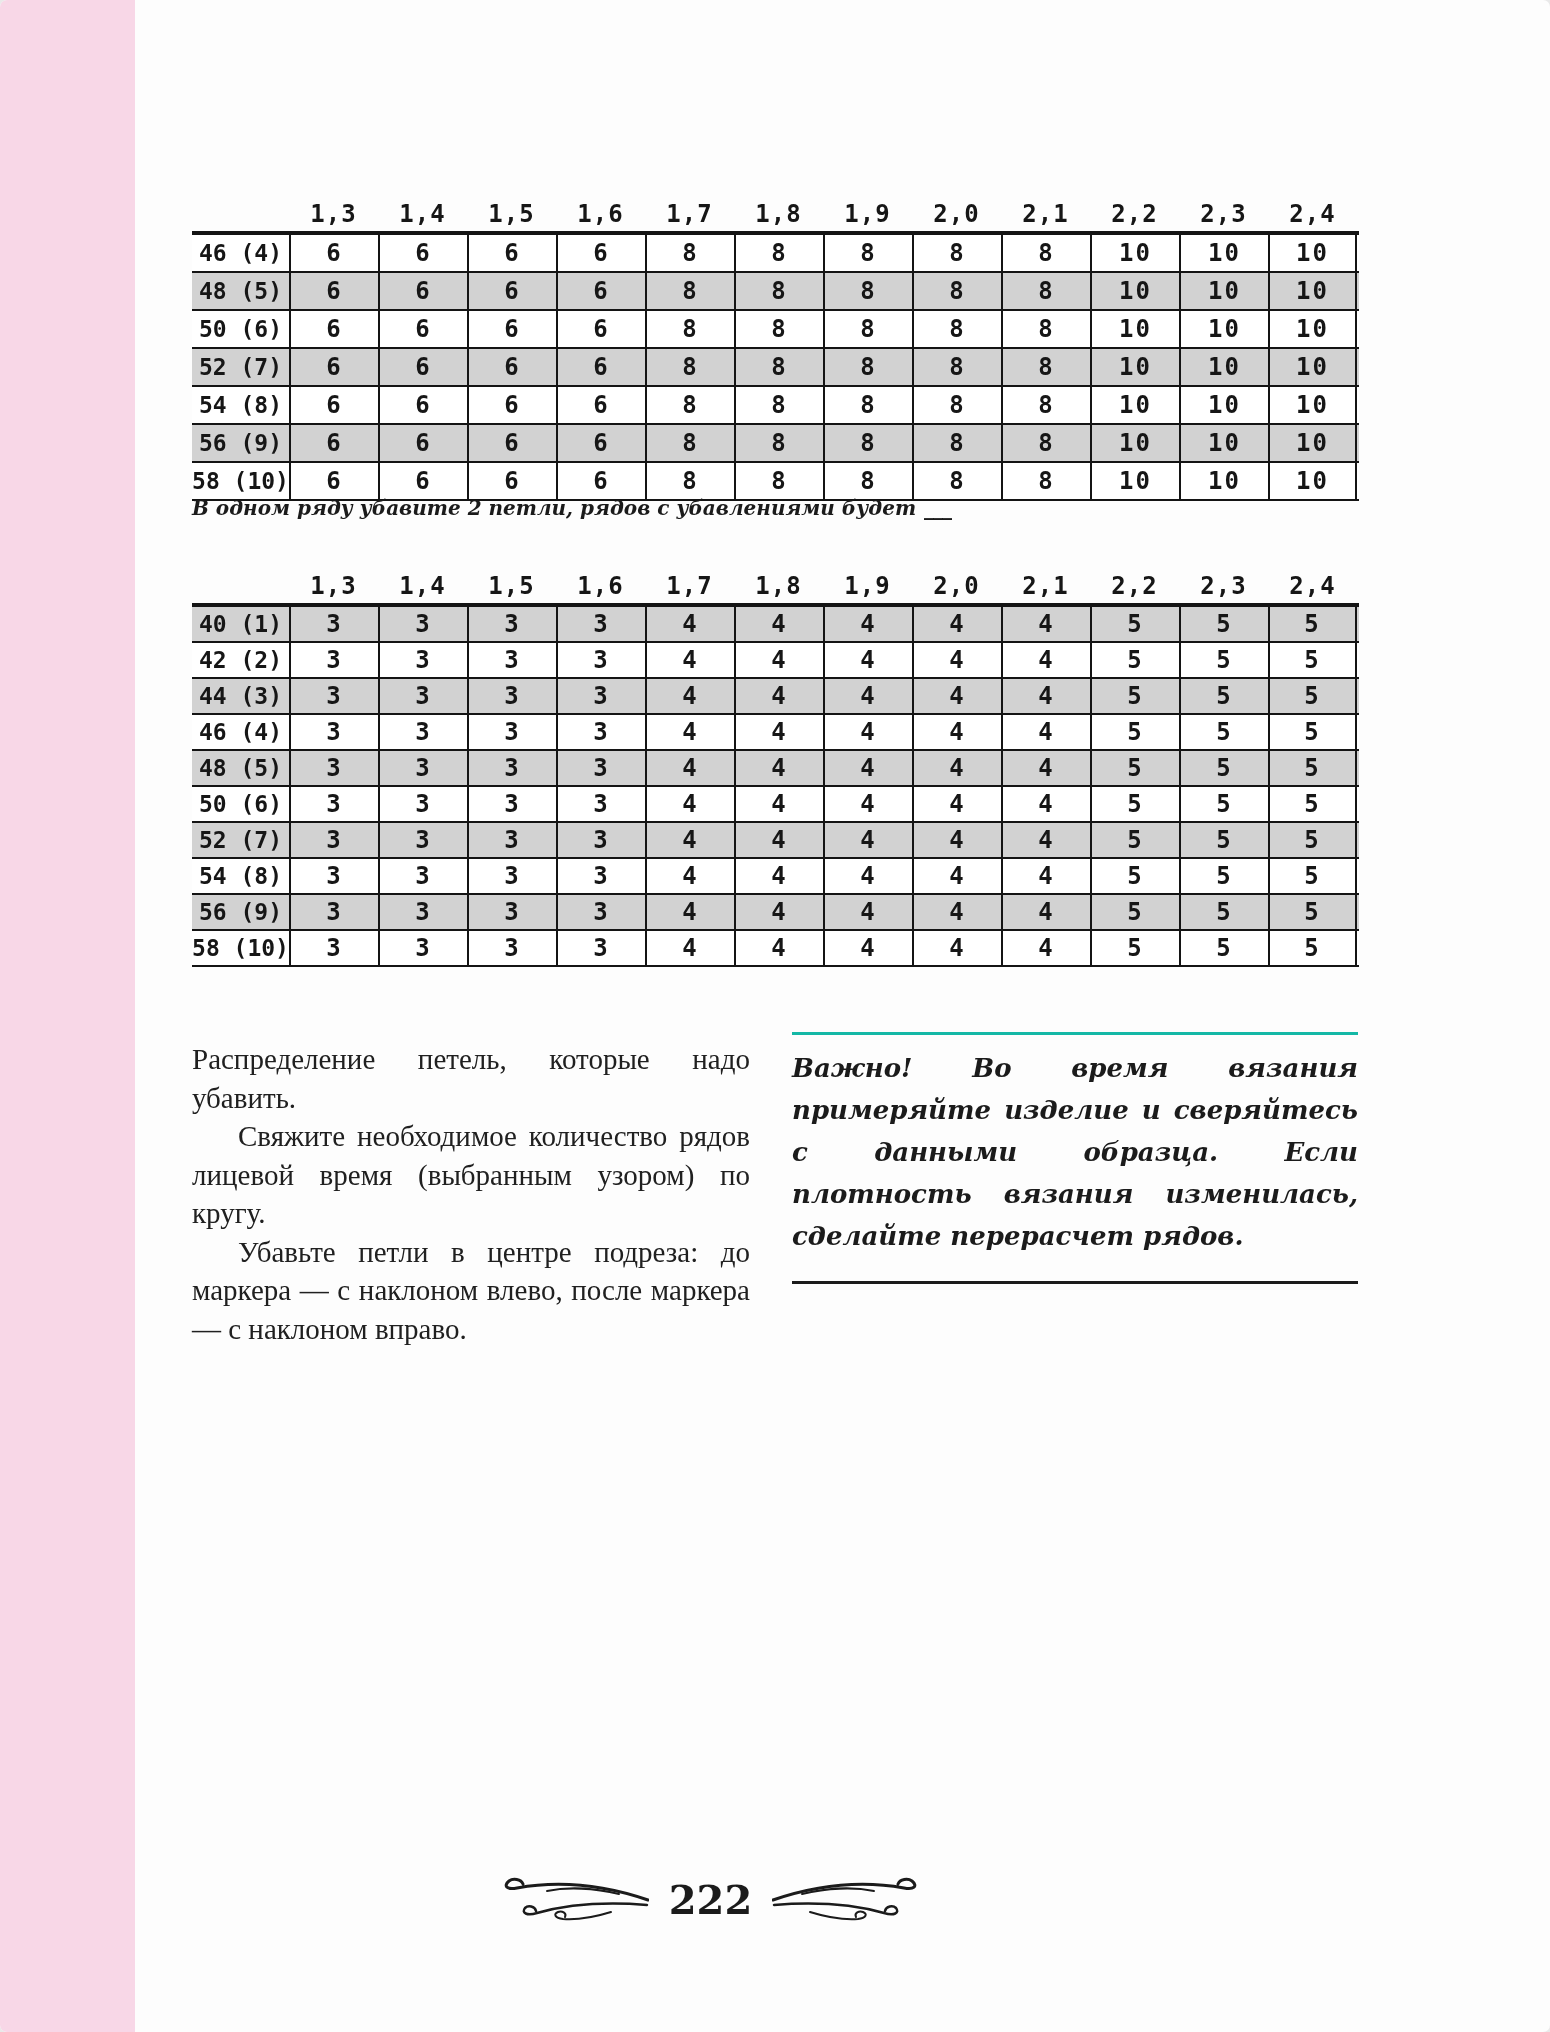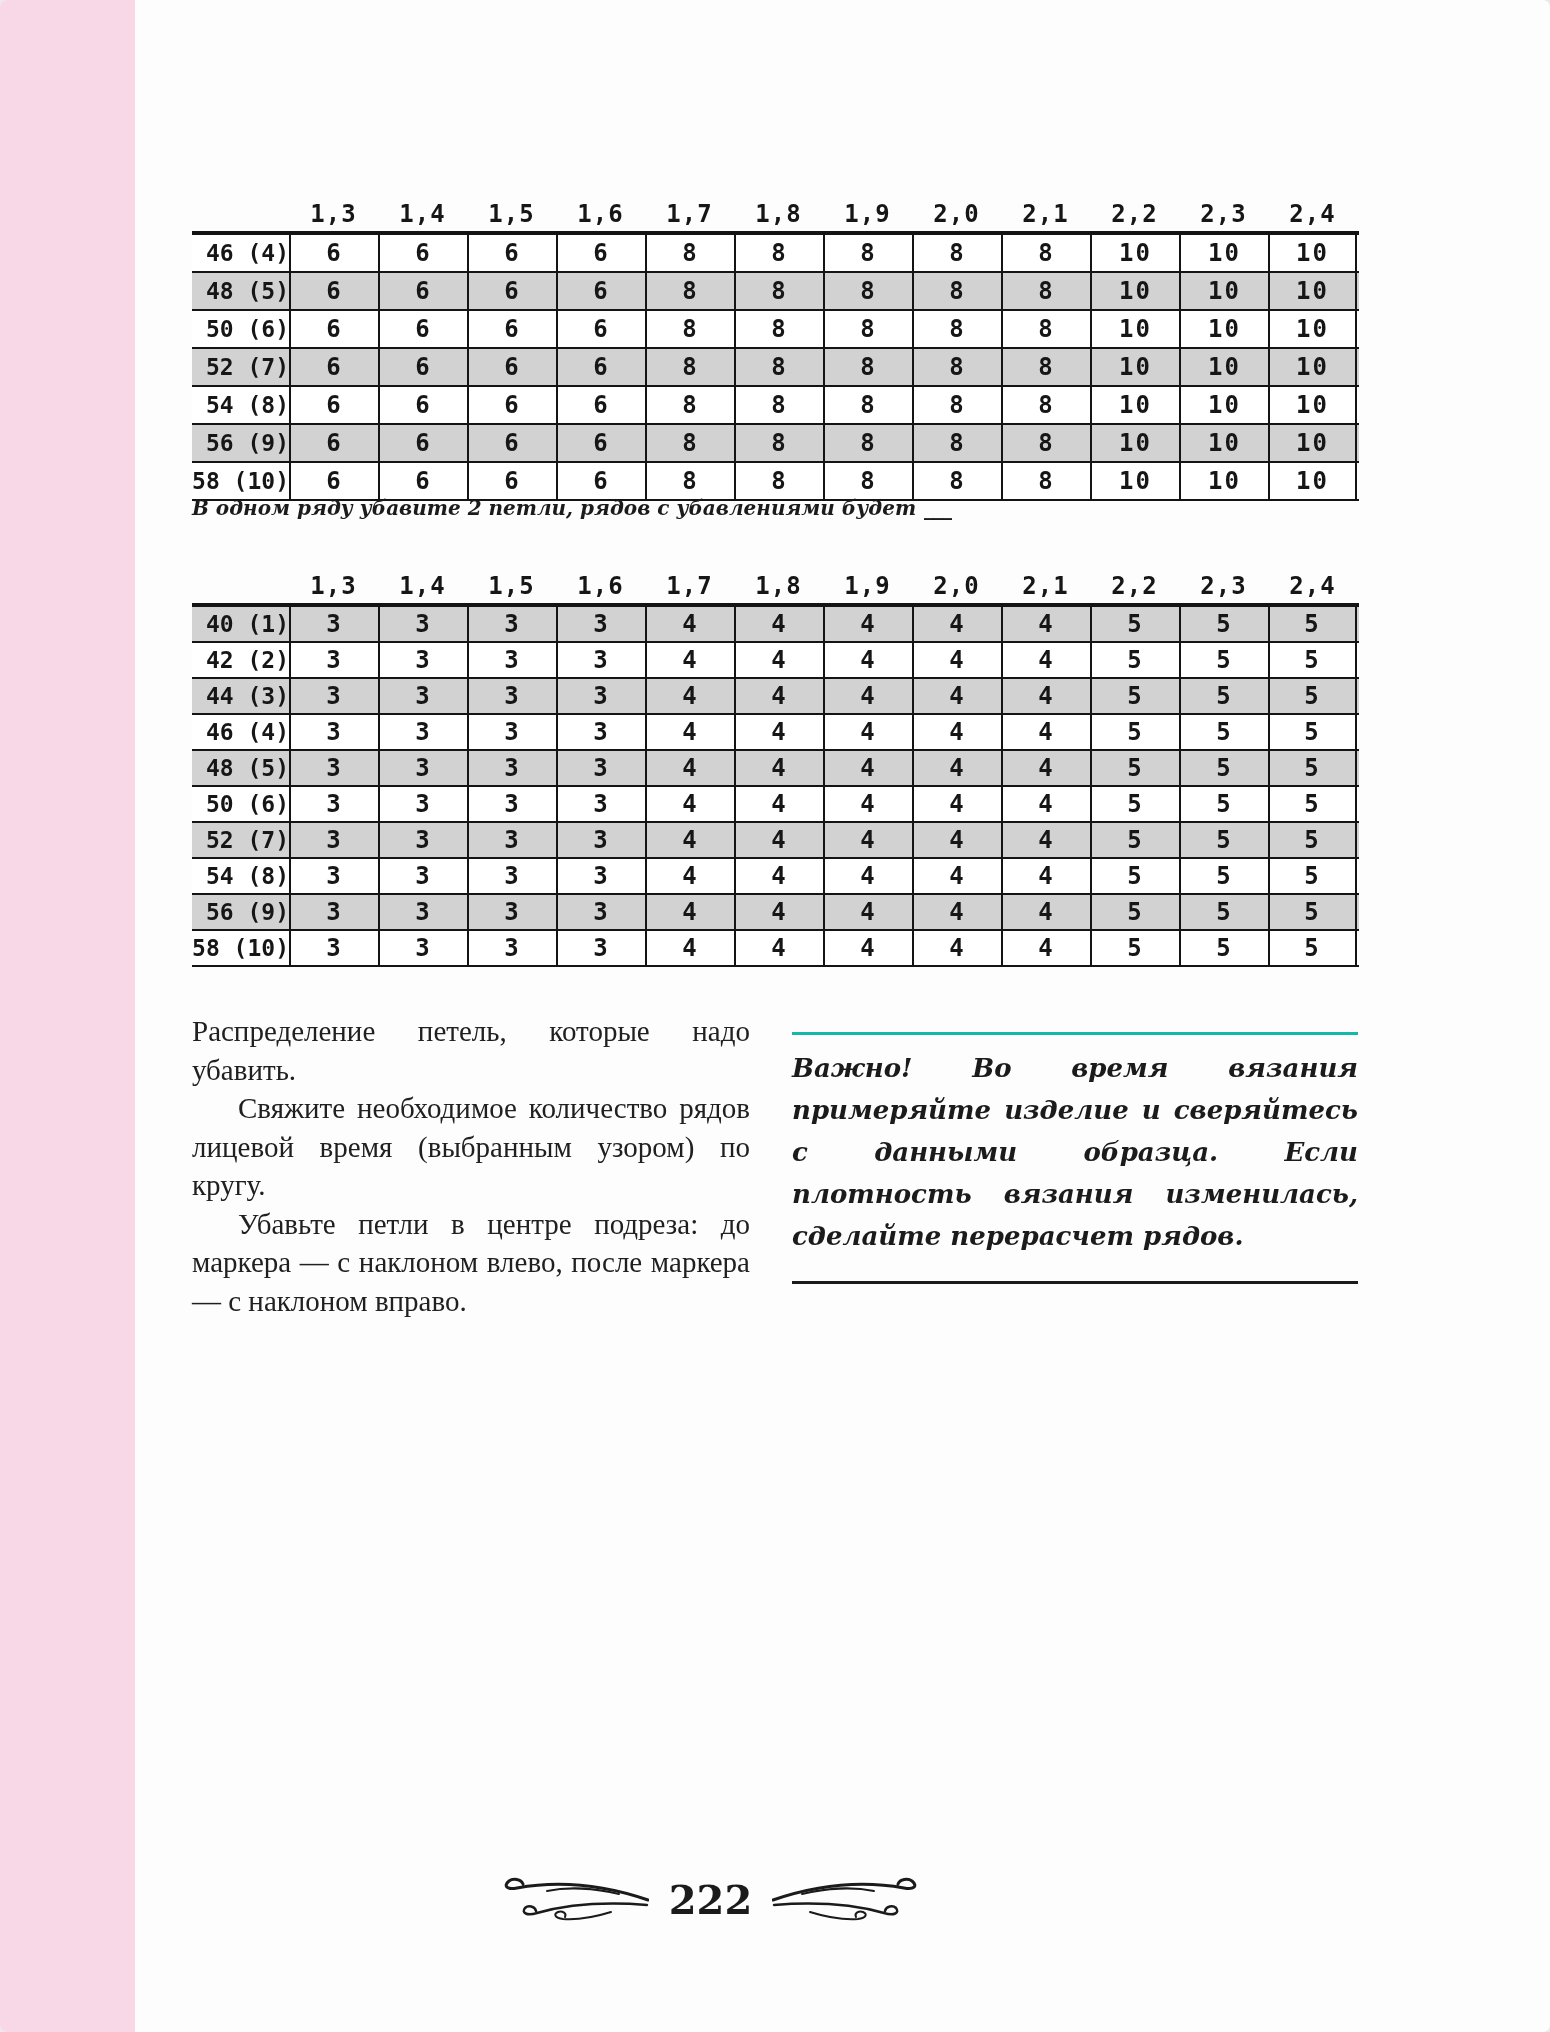--- a/index.html
+++ b/index.html
@@ -32,21 +32,21 @@
   .t-row{
     display:flex;align-items:center;
     border-bottom:2px solid #141414;
     background:#ffffff;box-sizing:border-box;
   }
   #table1-block .t-row{height:38px;}
   #table2-block .t-row{height:36px;}
   #table1-block .t-row:nth-child(even){background:#d2d2d2;}
   #table2-block .t-row:nth-child(odd){background:#d2d2d2;}
   .t-label{
-    width:97px;flex:0 0 auto;text-align:right;
+    width:97px;flex:0 0 auto;text-align:center;
     font-family:"DejaVu Sans Mono",monospace;font-weight:bold;
     font-size:23px;letter-spacing:0px;color:#161616;white-space:nowrap;
   }
   .t-cell{
     width:89px;flex:0 0 auto;box-sizing:border-box;text-align:center;
     border-left:2px solid #141414;
     font-family:"DejaVu Sans Mono",monospace;font-weight:bold;
     font-size:24px;letter-spacing:2px;color:#161616;
     align-self:stretch;display:flex;align-items:center;justify-content:center;
   }
@@ -58,21 +58,21 @@
     font-family:"DejaVu Serif",serif;font-style:italic;font-weight:bold;
     font-size:20px;color:#1b1b1b;white-space:nowrap;
   }
   .script-heading .blank{margin-left:8px;letter-spacing:-1px;}
 
   
   .text-columns{
     position:absolute;left:192px;top:1012px;width:1167px;
     display:flex;gap:42px;
   }
-  .col.left{width:558px;flex:0 0 auto;}
+  .col.left{width:558px;flex:0 0 auto;margin-top:28px;}
   .col.right{width:566px;flex:0 0 auto;}
   .body-p{
     margin:0;font-size:29px;line-height:38.5px;text-align:justify;
     color:#202020;
   }
   .body-p.indent{text-indent:46px;}
 
   .note-box{
     margin-top:20px;
     border-top:3px solid #14b8a6;

